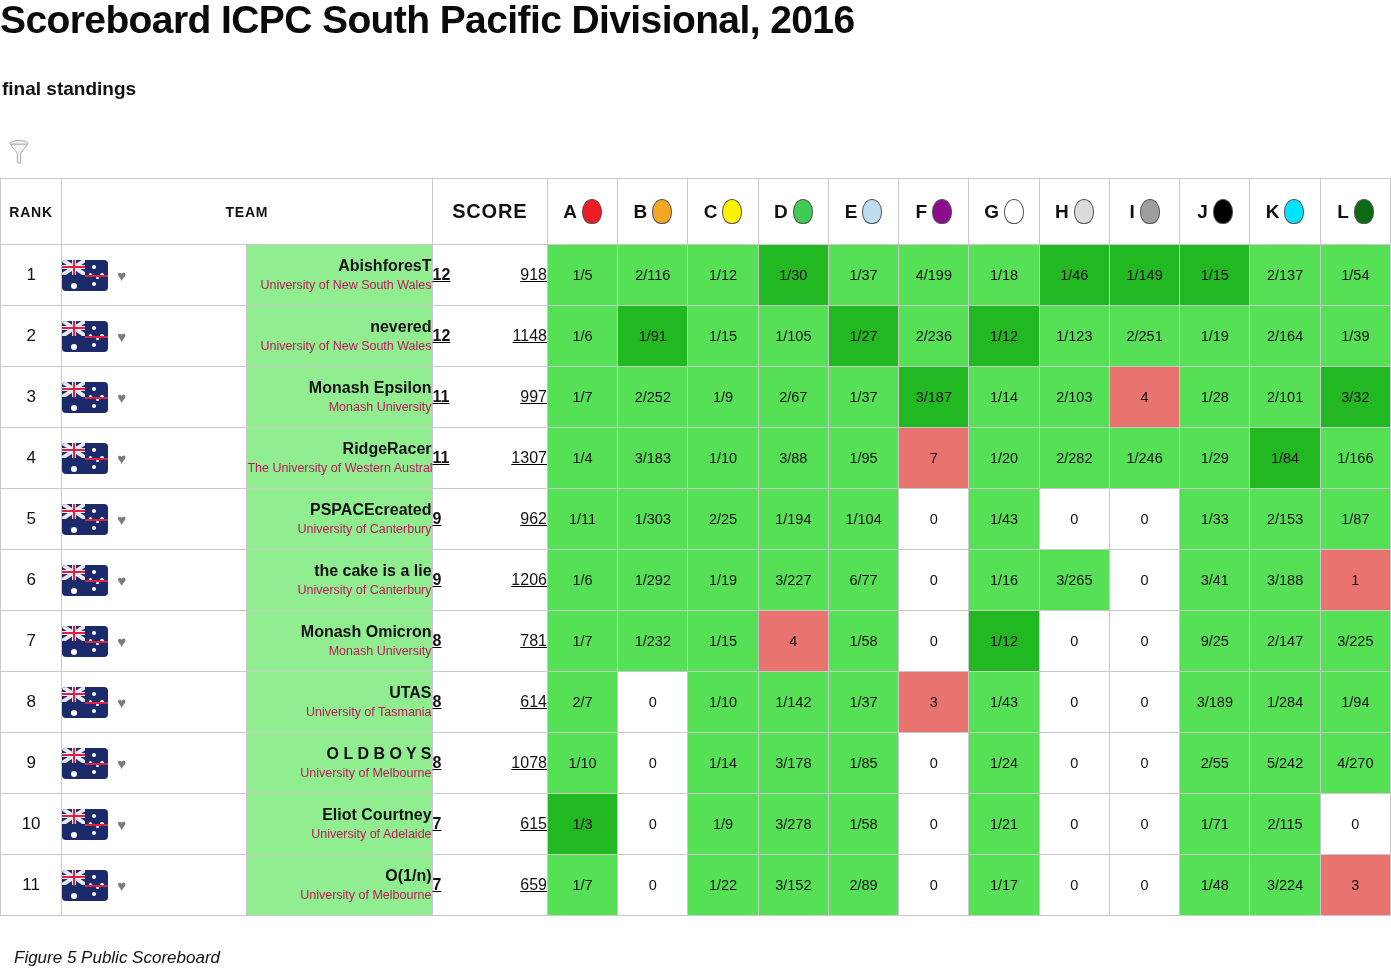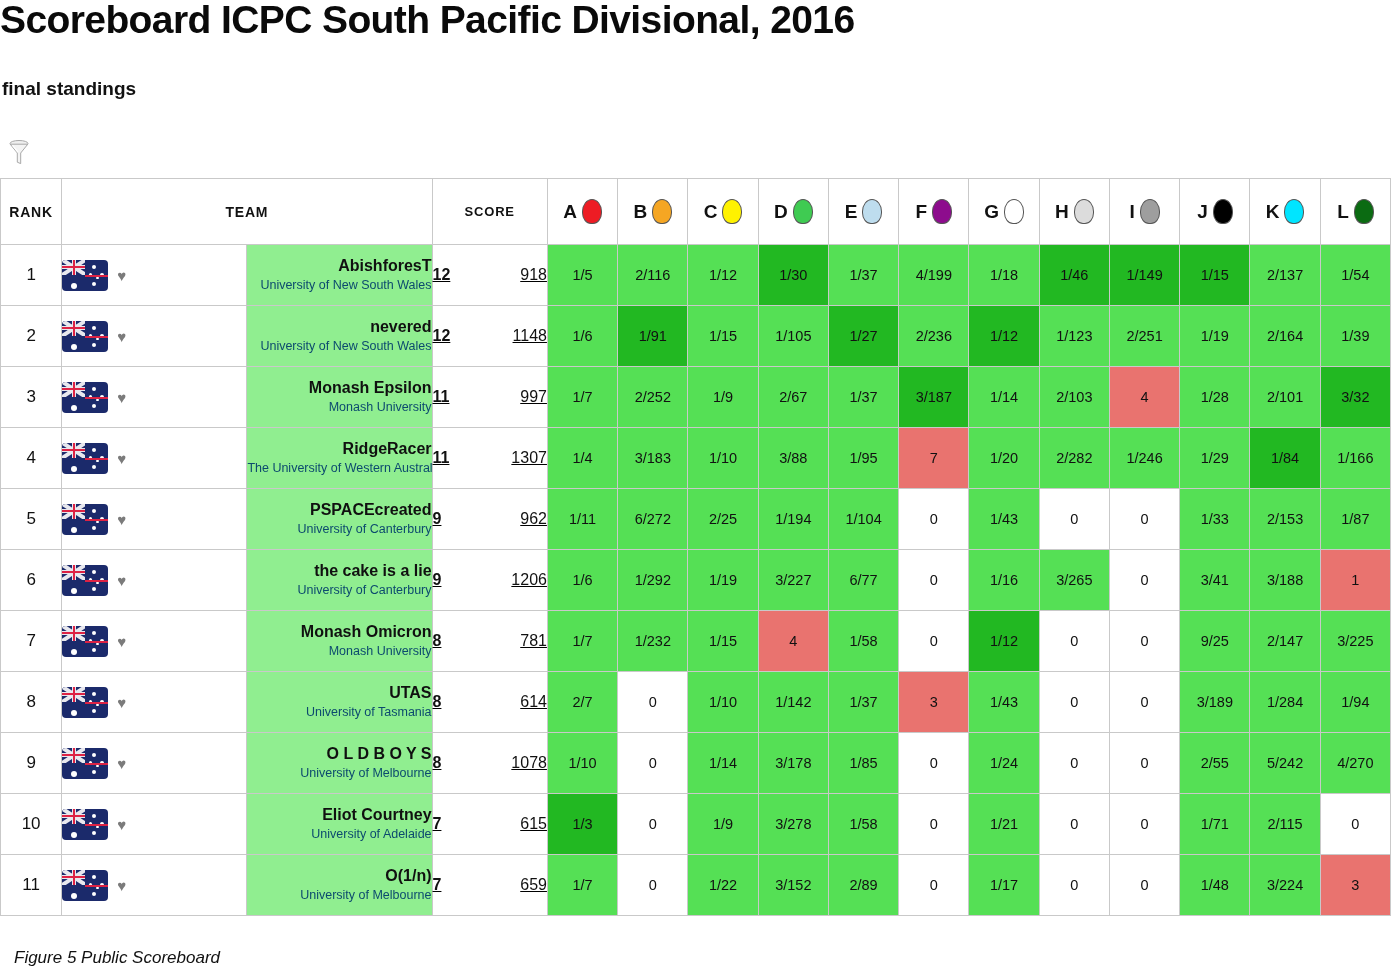--- a/index.html
+++ b/index.html
@@ -59,21 +59,21 @@
     height: 66px;
     font-size: 15px;
     font-weight: bold;
     color: #111;
     letter-spacing: 0.8px;
     border-bottom: 3px solid #1a1a1a;
     text-align: center;
   }
   th.h-rank { width: 61px; font-size: 14px; }
   th.h-team { width: 369px; font-size: 14px; }
-  th.h-score { width: 115px; font-size: 13px; }
+  th.h-score { width: 115px; font-size: 20px; }
   th.h-prob { width: 70px; }
   .prob-head {
     display: flex;
     align-items: center;
     justify-content: center;
     gap: 4px;
   }
   .prob-letter { font-size: 19px; font-weight: bold; color: #111; }
   .balloon {
     width: 20px; height: 25px;
@@ -139,21 +139,21 @@
     background: #90EE90;
     padding: 4px 7px 5px 7px;
     text-align: right;
   }
   .team-name {
     font-size: 16px; font-weight: bold; color: #101010;
     line-height: 1.15;
     white-space: nowrap; overflow: hidden;
   }
   .team-inst {
-    font-size: 12.5px; color: #0c4a6e;
+    font-size: 12.5px; color: #be185d;
     margin-top: 4px; line-height: 1.1;
     white-space: nowrap; overflow: hidden;
   }
   td.c-score {
     background: #fff;
     padding: 0 9px 0 10px;
     text-decoration: underline;
   }
   .score-row { display: flex; align-items: center; justify-content: space-between; }
   .score-solved { font-size: 16px; font-weight: bold; color: #111; }
@@ -474,21 +474,21 @@
               <div class="team-name">PSPACEcreated</div>
               <div class="team-inst">University of Canterbury</div>
             </td>
             <td class="c-score">
               <span class="score-row">
                 <span class="score-solved">9</span>
                 <span class="score-time">962</span>
               </span>
             </td>
             <td class="c-prob s-solved">1/11</td>
-            <td class="c-prob s-solved">6/272</td>
+            <td class="c-prob s-solved">1/303</td>
             <td class="c-prob s-solved">2/25</td>
             <td class="c-prob s-solved">1/194</td>
             <td class="c-prob s-solved">1/104</td>
             <td class="c-prob s-none">0</td>
             <td class="c-prob s-solved">1/43</td>
             <td class="c-prob s-none">0</td>
             <td class="c-prob s-none">0</td>
             <td class="c-prob s-solved">1/33</td>
             <td class="c-prob s-solved">2/153</td>
             <td class="c-prob s-solved">1/87</td>

